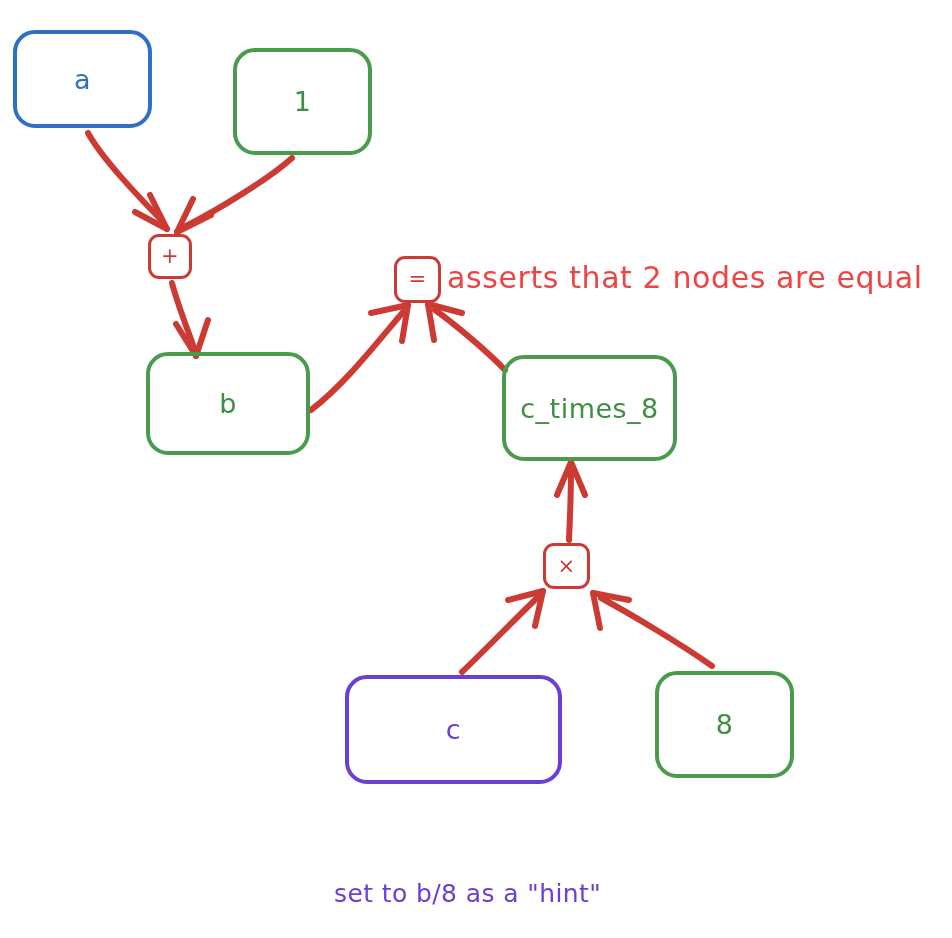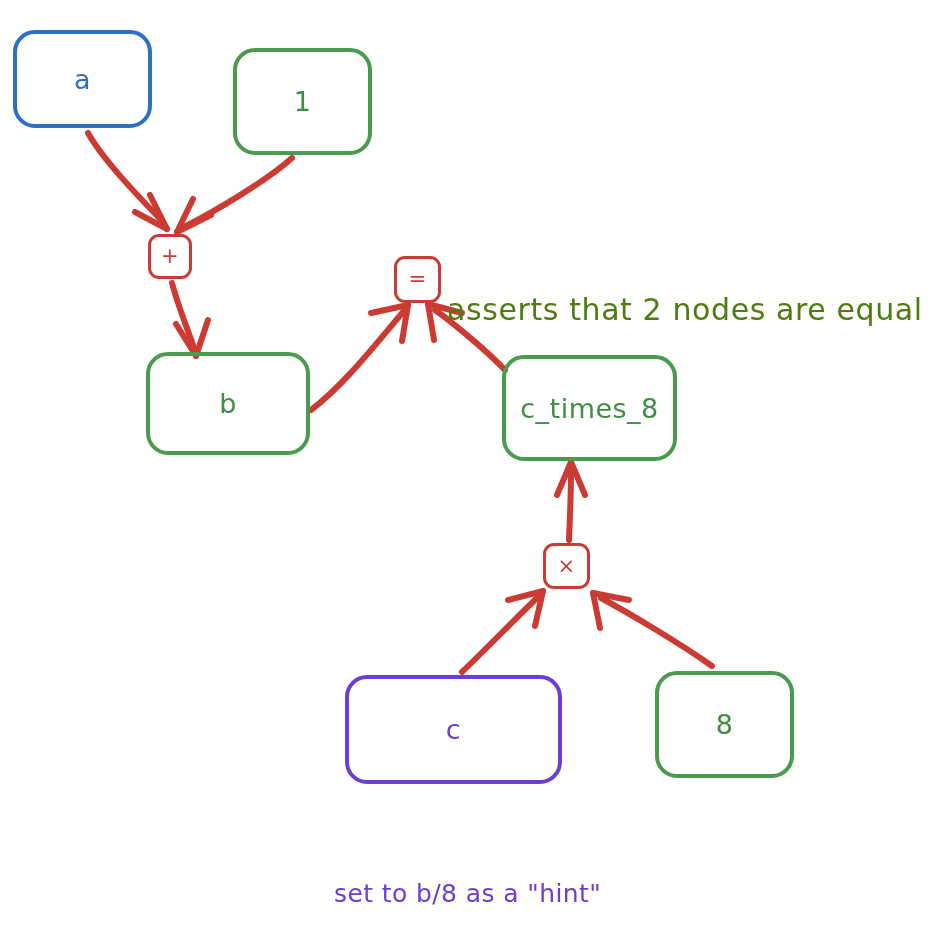--- a/index.html
+++ b/index.html
@@ -73,23 +73,22 @@
 
   .annotation {
     position: absolute;
     white-space: pre;
     line-height: 1.32;
   }
   .ann-equal {
     left: 447px;
     top: 258px;
     font-size: 30px;
-    color: #4d7c0f;
+    color: #ef4444;
     letter-spacing: 0.6px;
-    margin-top: 32px;
   }
   .ann-hint {
     left: 314px;
     top: 811px;
     font-size: 25px;
     color: #6B3FD4;
     letter-spacing: 0.4px;
   }
   .ann-hint .ln { display: block; margin-left: 20px; }
 </style>

